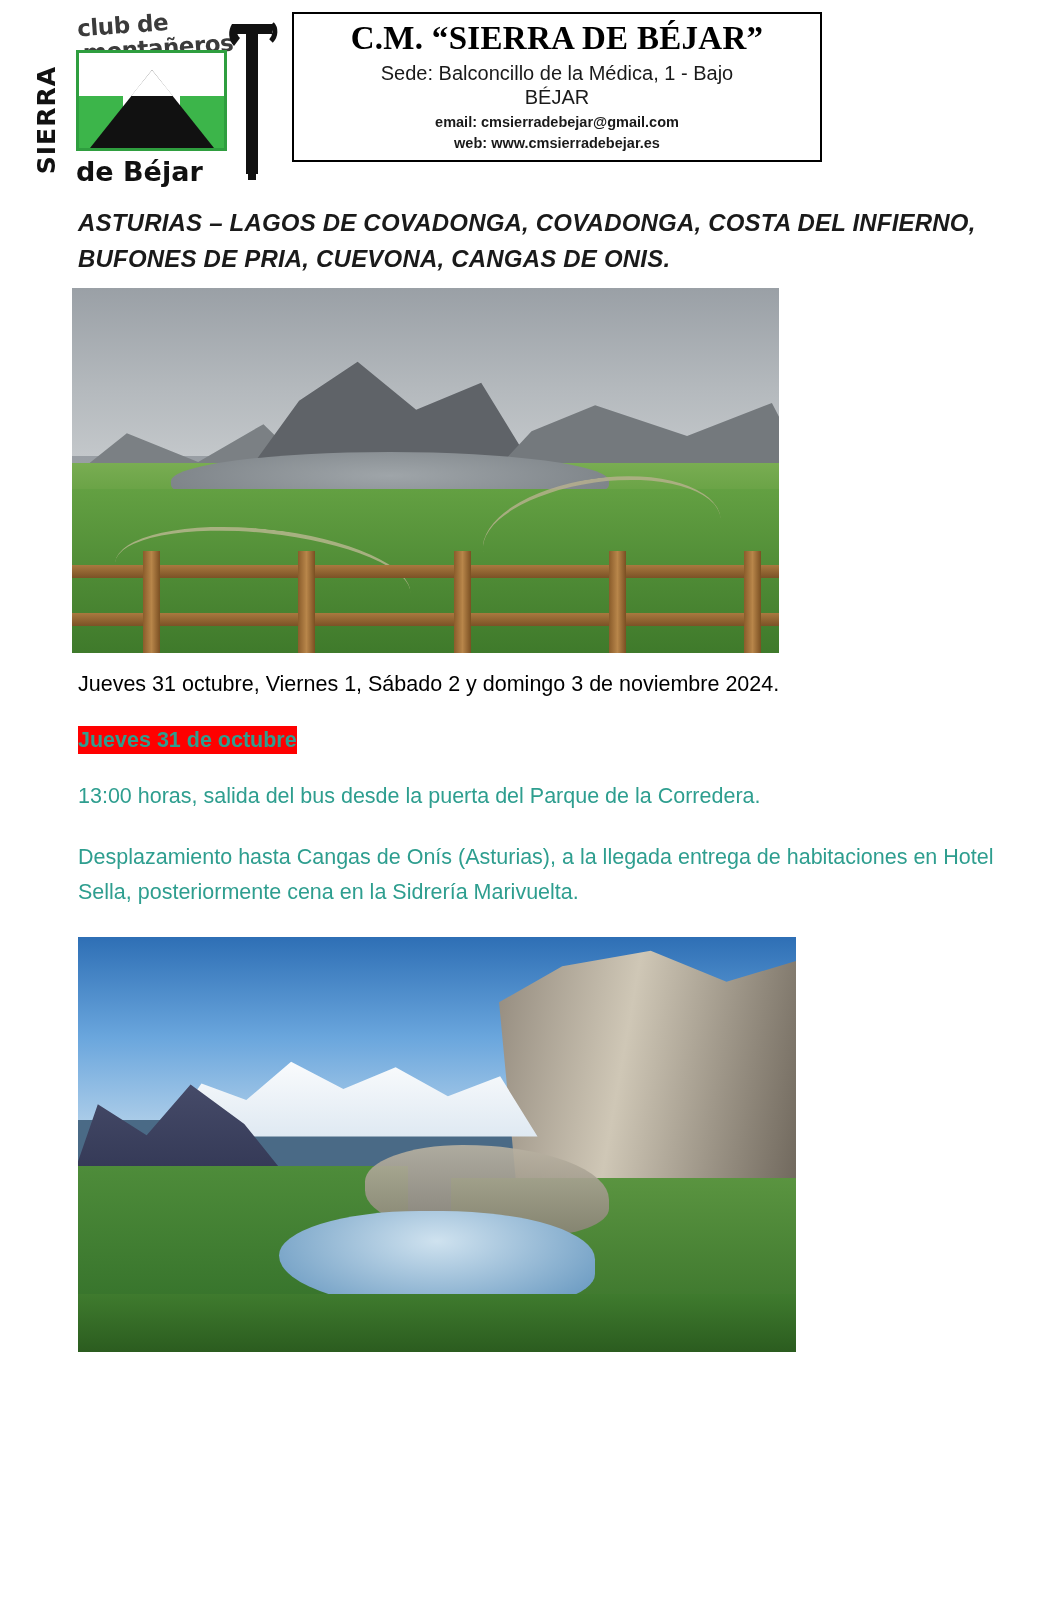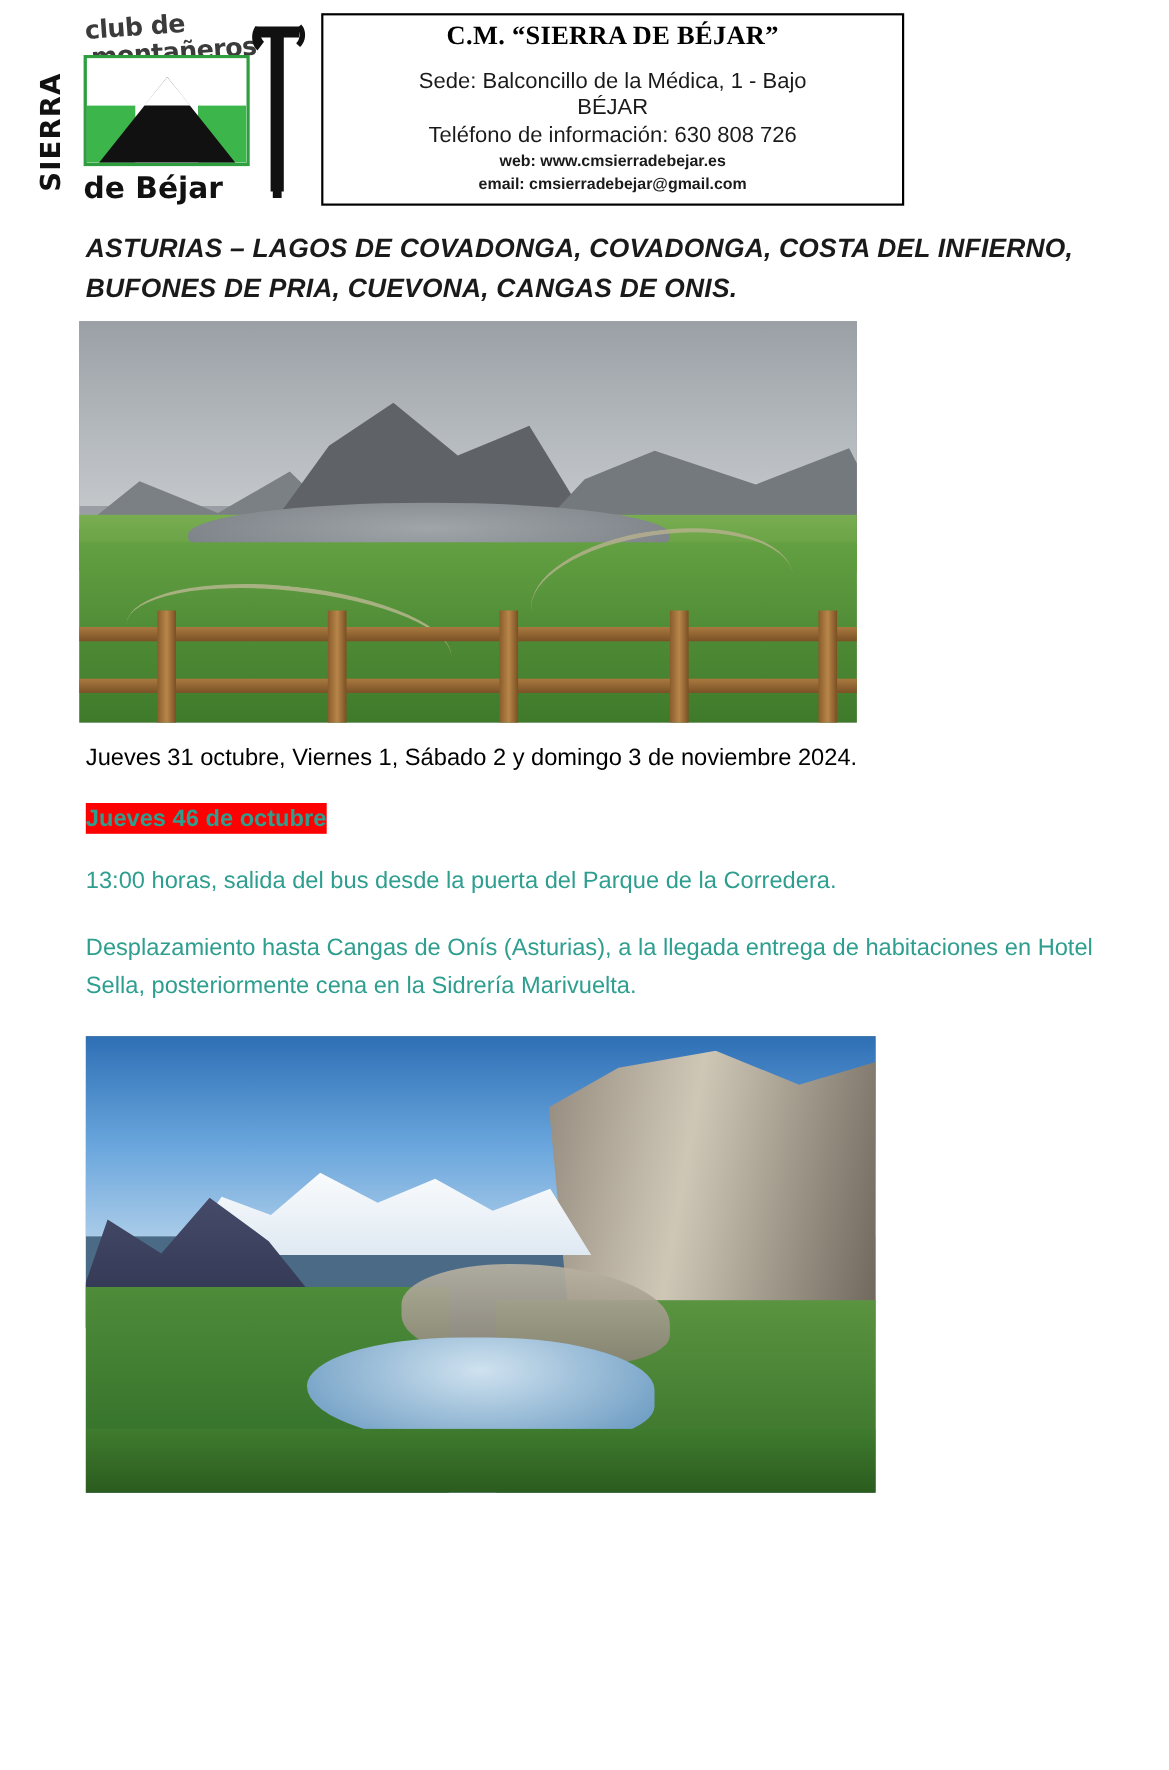--- a/index.html
+++ b/index.html
@@ -131,23 +131,23 @@
     padding: 6px 16px 8px 16px;
     width: 530px;
     box-sizing: border-box;
     text-align: center;
     background: #fff;
     margin-top: 4px;
   }
   .contact-box .cm-title {
     font-family: "Liberation Serif", serif;
     font-weight: 700;
-    font-size: 24px;
+    font-size: 33px;
     letter-spacing: 0.3px;
-    margin-bottom: 15px;
+    margin-bottom: 4px;
   }
   .contact-box .cm-line {
     font-family: Liberation Sans, sans-serif;
     font-size: 20px;
     line-height: 1.22;
     color: #1a1a1a;
   }
   .contact-box .cm-small {
     font-family: "Liberation Sans", sans-serif;
     font-weight: 700;
@@ -324,23 +324,22 @@
           <path d="M46 10 C50 14, 50 22, 45 27" stroke="#111" stroke-width="5" fill="none"></path>
           <rect x="22" y="150" width="8" height="16" fill="#111"></rect>
         </svg>
       </div>
     </div>
 
     <div class="contact-box">
       <div class="cm-title">C.M. “SIERRA DE BÉJAR”</div>
       <div class="cm-line">Sede: Balconcillo de la Médica, 1 - Bajo</div>
       <div class="cm-line">BÉJAR</div>
-      <div class="cm-line">Teléfono de información: 630 808 726</div>
+      <div class="cm-small">email: cmsierradebejar@gmail.com</div>
       <div class="cm-small">web: www.cmsierradebejar.es</div>
-      <div class="cm-small">email: cmsierradebejar@gmail.com</div>
     </div>
   </div>
 
   <div class="doc-title">ASTURIAS – LAGOS DE COVADONGA, COVADONGA, COSTA DEL INFIERNO,  BUFONES DE PRIA, CUEVONA, CANGAS DE ONIS.</div>
 
   <div class="photo photo-1">
     <div class="p1-sky"></div>
     <div class="p1-mt m1"></div>
     <div class="p1-mt m2"></div>
     <div class="p1-mt m3"></div>
@@ -356,21 +355,21 @@
     <div class="p1-fence-post" style="left:54%"></div>
     <div class="p1-fence-post" style="left:76%"></div>
     <div class="p1-fence-post" style="left:95%"></div>
   </div>
 
   <div class="body-text">
 
     <div class="para dates">Jueves 31 octubre, Viernes 1, Sábado 2 y domingo 3 de noviembre 2024.</div>
 
     <div class="highlight-wrap">
-      <span class="highlight">Jueves 46 de octubre</span>
+      <span class="highlight">Jueves 31 de octubre</span>
     </div>
 
     <div class="para teal">13:00 horas, salida del bus desde la puerta del Parque de la Corredera.</div>
 
     <div class="para teal second">Desplazamiento hasta Cangas de Onís (Asturias), a la llegada entrega de habitaciones en Hotel  Sella, posteriormente cena en la Sidrería Marivuelta.</div>
   </div>
 
   <div class="photo photo-2">
     <div class="p2-sky"></div>
     <div class="p2-cliff"></div>

